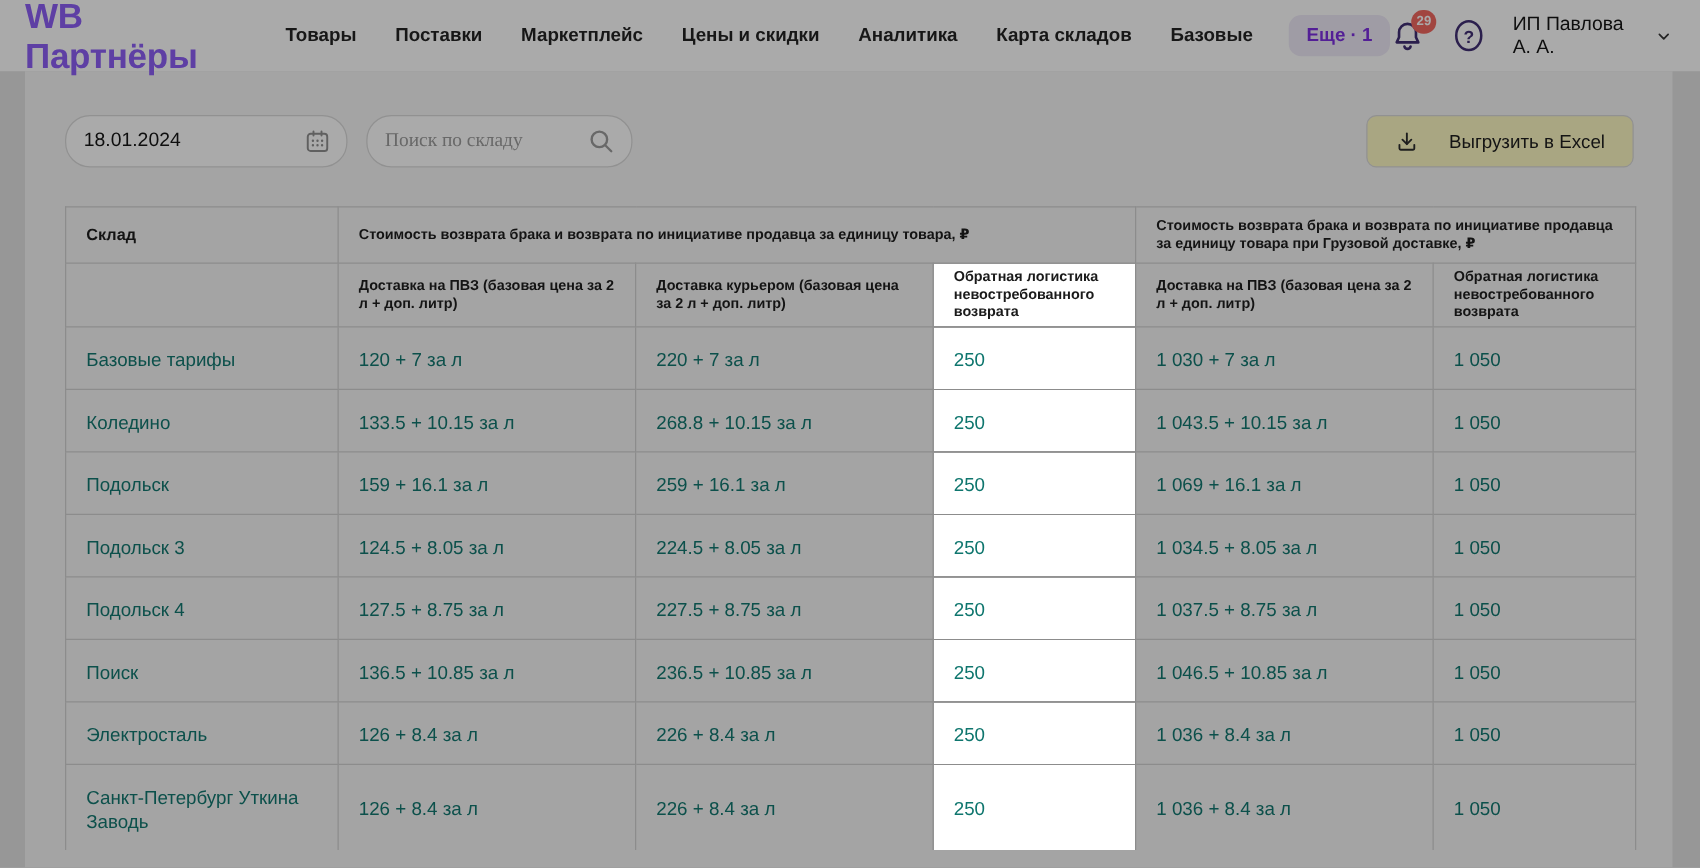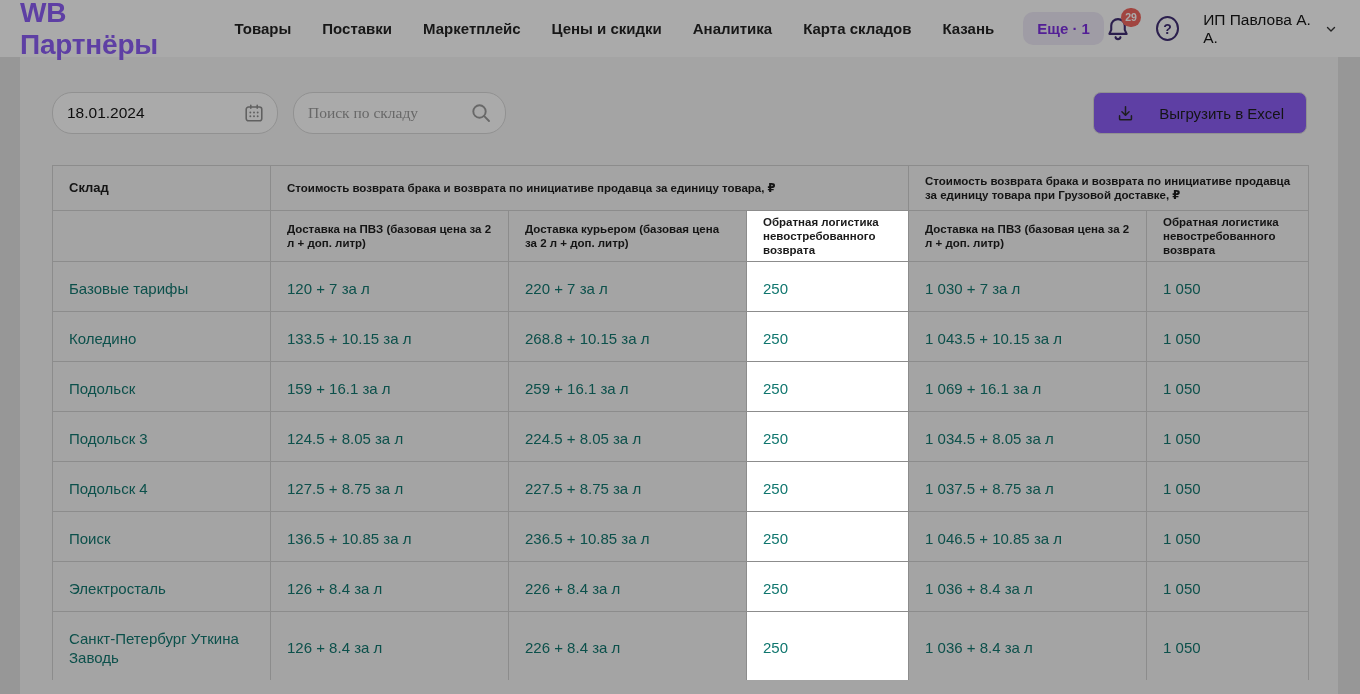--- a/index.html
+++ b/index.html
@@ -49,21 +49,21 @@
   .input {
     height: 42px; background: #FFFFFF; border: 1px solid #D9D9D9; border-radius: 20px;
     display: flex; align-items: center; padding: 0 12px 0 14px; cursor: text;
   }
   .date-input { width: 226px; }
   .date-value { font-size: 15.5px; color: #111; flex: 1; }
   .search-input { width: 213px; margin-left: 15px; }
   .search-placeholder { font-size: 15.5px; color: #9B9B9B; flex: 1; font-family: Liberation Serif, serif; }
   .export-btn {
     margin-left: auto; height: 42px; padding: 0 22px;
-    background: #8b5cf6; border: 1px solid #D9D9D9; border-radius: 8px;
+    background: #fef9c3; border: 1px solid #D9D9D9; border-radius: 8px;
     display: flex; align-items: center; gap: 24px;
     font-family: inherit; font-size: 15px; color: #1A1A1A; cursor: pointer;
   }
 
   
   table { border-collapse: collapse; table-layout: fixed; width: 1256px; margin-top: 31px; background: #F6F6F6; }
   th, td { border: 1px solid #D2D2D2; vertical-align: middle; text-align: left; }
   thead th {
     font-size: 11.5px; font-weight: 700; line-height: 14px; color: #1A1A1A;
     padding: 4px 12px 4px 16px;
@@ -91,21 +91,21 @@
 
 <header class="nav">
   <div class="logo">WB Партнёры</div>
   <nav class="nav-items">
     <span class="nav-item">Товары</span>
     <span class="nav-item">Поставки</span>
     <span class="nav-item">Маркетплейс</span>
     <span class="nav-item">Цены и скидки</span>
     <span class="nav-item">Аналитика</span>
     <span class="nav-item">Карта складов</span>
-    <span class="nav-item">Казань</span>
+    <span class="nav-item">Базовые</span>
     <span class="more-pill">Еще · 1</span>
   </nav>
   <div class="nav-right">
     <div class="bell-wrap">
       <span>
         <svg width="28" height="28" viewBox="0 0 24 24" fill="none" stroke="currentColor" stroke-width="1.8" stroke-linecap="round" stroke-linejoin="round">
           <path d="M12 3.5a5.8 5.8 0 0 0-5.8 5.8v3.4L4.6 16.2h14.8l-1.6-3.5V9.3A5.8 5.8 0 0 0 12 3.5z"></path>
           <path d="M9.9 19a2.15 2.15 0 0 0 4.2 0"></path>
         </svg>
       </span>

